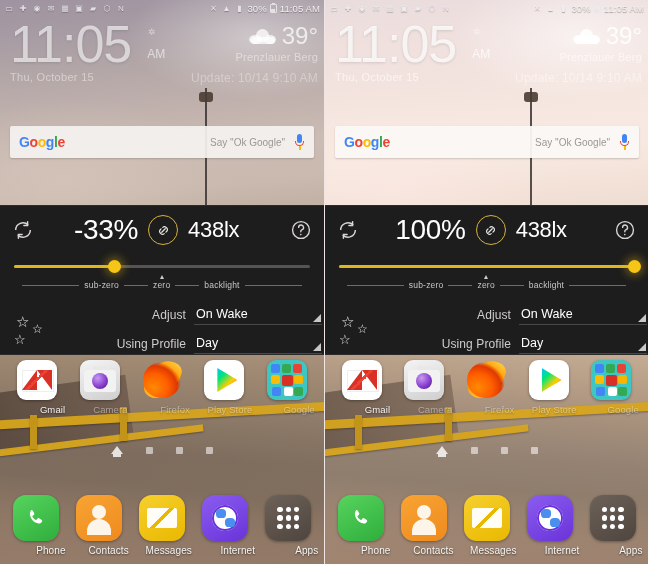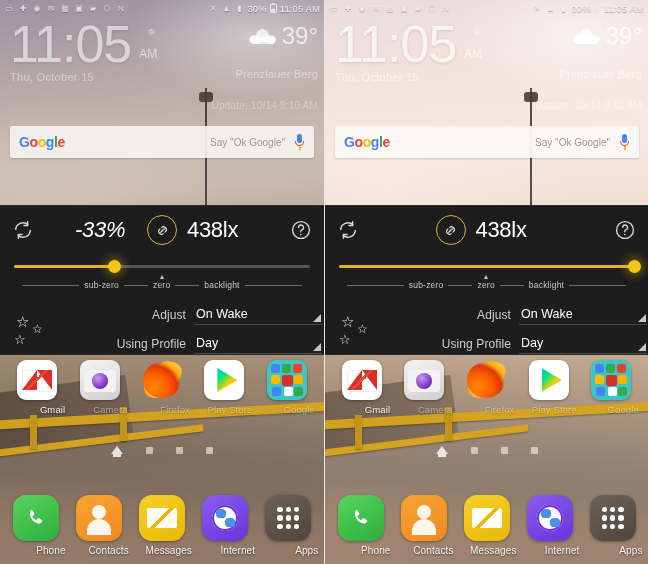--- a/index.html
+++ b/index.html
@@ -90,21 +90,21 @@
   
   .clock-wrap { position: absolute; left: 10px; top: 20px; }
   .clock-row { display: flex; align-items: flex-end; }
   .clock-time {
     font-size: 52px; font-weight: 300; letter-spacing: -1px;
     color: rgba(255,255,255,0.62); line-height: 0.95;
     text-shadow: 0 1px 3px rgba(0,0,0,.12);
   }
   .phone.right .clock-time { color: rgba(255,255,255,0.78); }
   .clock-ampm {
-    font-size: 12px; color: rgba(255,255,255,0.58); margin: 0 0 8px 8px; font-weight: 400;
+    font-size: 12px; color: rgba(255,255,255,0.58); margin: 0 0 8px 16px; font-weight: 400;
   }
   .phone.right .clock-ampm { color: rgba(255,255,255,0.74); }
   .clock-date {
     font-size: 11px; color: rgba(255,255,255,0.45); margin-top: 2px; letter-spacing: .3px;
   }
   .phone.right .clock-date { color: rgba(255,255,255,0.62); }
   .alarm-dot {
     position: absolute; left: 148px; top: 27px; width: 9px; height: 9px;
     opacity: .5; color: #fff; font-size: 9px;
   }
@@ -119,25 +119,25 @@
   .cloud-ic { width: 28px; height: 18px; position: relative; }
   .cloud-ic b {
     position: absolute; background: rgba(255,255,255,0.72); border-radius: 50%;
   }
   .phone.right .cloud-ic b { background: rgba(255,255,255,0.88); }
   .cloud-ic b:nth-child(1){ left:0; bottom:1px; width:13px; height:9px; }
   .cloud-ic b:nth-child(2){ left:7px; bottom:3px; width:13px; height:13px; }
   .cloud-ic b:nth-child(3){ left:15px; bottom:1px; width:12px; height:9px; }
   .cloud-ic b:nth-child(4){ left:2px; bottom:1px; width:24px; height:7px; border-radius:4px; }
   .w-loc {
-    font-size: 11px; color: rgba(255,255,255,0.45); margin-top: 20px; letter-spacing: .2px;
+    font-size: 11px; color: rgba(255,255,255,0.45); margin-top: 3px; letter-spacing: .2px;
   }
   .phone.right .w-loc { color: rgba(255,255,255,0.6); }
   .w-upd {
-    font-size: 10px; color: rgba(255,255,255,0.34); margin-top: 20px; letter-spacing: .2px;
+    font-size: 12px; color: rgba(255,255,255,0.34); margin-top: 8px; letter-spacing: .2px;
   }
   .phone.right .w-upd { color: rgba(255,255,255,0.48); }
 
   
   .wire {
     position: absolute; left: 205px; top: 88px; width: 2px; height: 120px;
     background: #3a3234; opacity: .85;
   }
   .wire-knot {
     position: absolute; left: 199px; top: 92px; width: 14px; height: 10px;
@@ -177,22 +177,22 @@
     padding: 0 12px;
   }
   .sync-ic { width: 22px; height: 22px; color: #d8d6d4; flex: 0 0 22px; }
   .help-ic { width: 22px; height: 22px; color: #d8d6d4; flex: 0 0 22px; margin-left: auto; }
   .panel-center {
     position: absolute; left: 0; right: 0; top: 0; bottom: 0;
     display: flex; align-items: center; justify-content: center; gap: 10px;
     pointer-events: none;
   }
   .pct {
-    font-size: 22px; color: #ffffff; font-weight: 400; letter-spacing: -.3px;
-    min-width: 62px; text-align: left; font-style: italic;
+    font-size: 28px; color: #ffffff; font-weight: 400; letter-spacing: -.3px;
+    min-width: 62px; text-align: left;
   }
   .lx {
     font-size: 22px; color: #ffffff; font-weight: 400; letter-spacing: -.3px;
     min-width: 62px; text-align: left;
   }
   .link-btn {
     width: 30px; height: 30px; border-radius: 50%;
     border: 1.6px solid #d4b23a;
     display: flex; align-items: center; justify-content: center;
     color: #e9e7e2; pointer-events: auto;
@@ -738,20 +738,21 @@
       <div class="panel-top">
         <span class="sync-ic">
           <svg viewBox="0 0 24 24" fill="none" stroke="currentColor" stroke-width="1.6">
             <path d="M4 12a8 8 0 0 1 13.6-5.6"></path>
               <path d="M20 12a8 8 0 0 1-13.6 5.6"></path>
             <path d="M17 3v4h-4" stroke-linecap="round"></path>
               <path d="M7 21v-4h4" stroke-linecap="round"></path>
           </svg>
         </span>
         <div class="panel-center">
+          <div class="pct">100%</div>
           <div class="link-btn">
             <svg width="17" height="17" viewBox="0 0 24 24" fill="none" stroke="currentColor" stroke-width="1.7" stroke-linecap="round">
               <path d="M9.5 14.5 L14.5 9.5"></path>
               <path d="M11 7.5a3.2 3.2 0 0 1 4.6 0l1 1a3.2 3.2 0 0 1 0 4.6l-1.2 1.2"></path>
               <path d="M13 16.5a3.2 3.2 0 0 1-4.6 0l-1-1a3.2 3.2 0 0 1 0-4.6l1.2-1.2"></path>
             </svg>
           </div>
           <div class="lx">438lx</div>
         </div>
         <span class="help-ic">

